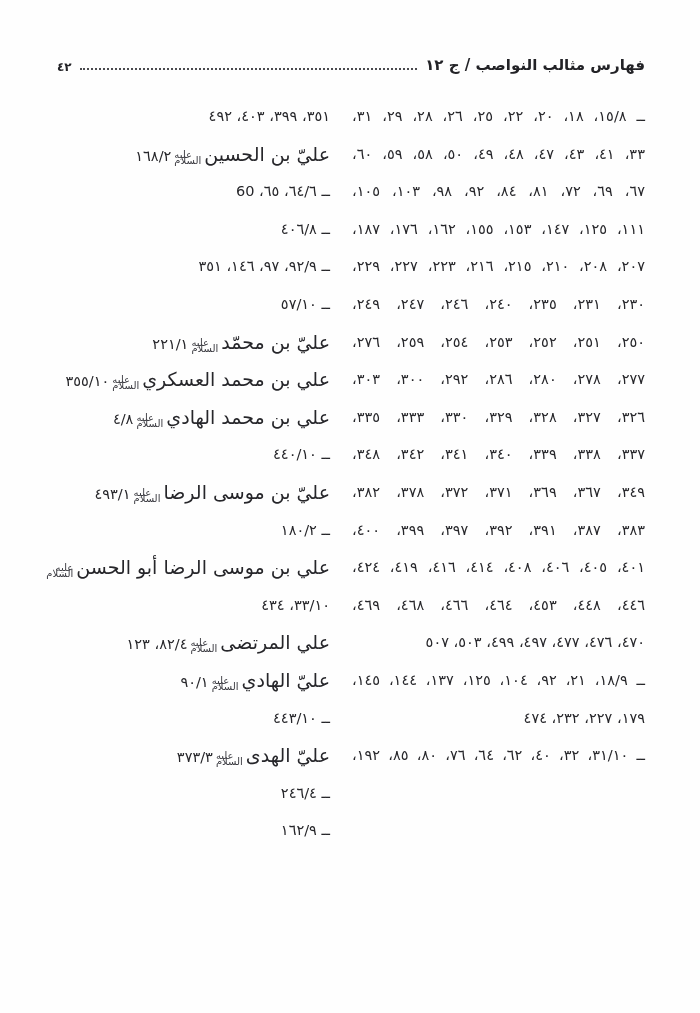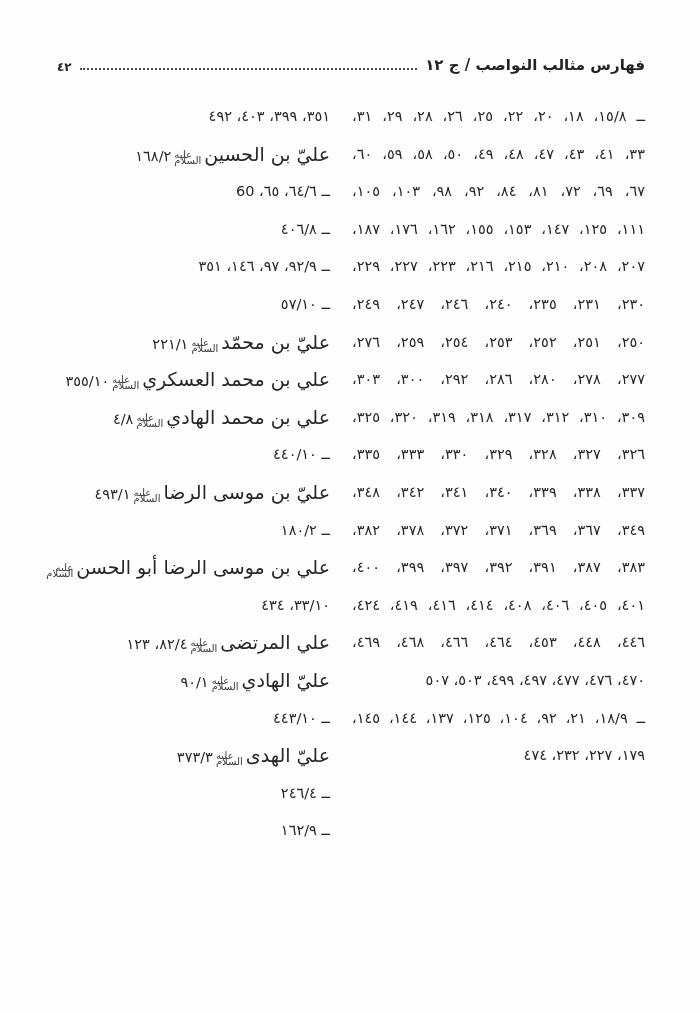--- a/index.html
+++ b/index.html
@@ -76,30 +76,30 @@
 
     <div class="col col-first">
       <div class="ln jfy">ــ ١٥/٨، ١٨، ٢٠، ٢٢، ٢٥، ٢٦، ٢٨، ٢٩، ٣١،</div>
       <div class="ln jfy">٣٣، ٤١، ٤٣، ٤٧، ٤٨، ٤٩، ٥٠، ٥٨، ٥٩، ٦٠،</div>
       <div class="ln jfy">٦٧، ٦٩، ٧٢، ٨١، ٨٤، ٩٢، ٩٨، ١٠٣، ١٠٥،</div>
       <div class="ln jfy">١١١، ١٢٥، ١٤٧، ١٥٣، ١٥٥، ١٦٢، ١٧٦، ١٨٧،</div>
       <div class="ln jfy">٢٠٧، ٢٠٨، ٢١٠، ٢١٥، ٢١٦، ٢٢٣، ٢٢٧، ٢٢٩،</div>
       <div class="ln jfy">٢٣٠، ٢٣١، ٢٣٥، ٢٤٠، ٢٤٦، ٢٤٧، ٢٤٩،</div>
       <div class="ln jfy">٢٥٠، ٢٥١، ٢٥٢، ٢٥٣، ٢٥٤، ٢٥٩، ٢٧٦،</div>
       <div class="ln jfy">٢٧٧، ٢٧٨، ٢٨٠، ٢٨٦، ٢٩٢، ٣٠٠، ٣٠٣،</div>
-      <div class="ln jfy">٣٠٩، ٣١٠، ٣١٢، ٣١٧، ٣١٨، ٣١٩، ٣٢٠، ٣٢٥،</div>
       <div class="ln jfy">٣٢٦، ٣٢٧، ٣٢٨، ٣٢٩، ٣٣٠، ٣٣٣، ٣٣٥،</div>
       <div class="ln jfy">٣٣٧، ٣٣٨، ٣٣٩، ٣٤٠، ٣٤١، ٣٤٢، ٣٤٨،</div>
       <div class="ln jfy">٣٤٩، ٣٦٧، ٣٦٩، ٣٧١، ٣٧٢، ٣٧٨، ٣٨٢،</div>
       <div class="ln jfy">٣٨٣، ٣٨٧، ٣٩١، ٣٩٢، ٣٩٧، ٣٩٩، ٤٠٠،</div>
       <div class="ln jfy">٤٠١، ٤٠٥، ٤٠٦، ٤٠٨، ٤١٤، ٤١٦، ٤١٩، ٤٢٤،</div>
       <div class="ln jfy">٤٤٦، ٤٤٨، ٤٥٣، ٤٦٤، ٤٦٦، ٤٦٨، ٤٦٩،</div>
       <div class="ln">٤٧٠، ٤٧٦، ٤٧٧، ٤٩٧، ٤٩٩، ٥٠٣، ٥٠٧</div>
       <div class="ln jfy">ــ ١٨/٩، ٢١، ٩٢، ١٠٤، ١٢٥، ١٣٧، ١٤٤، ١٤٥،</div>
       <div class="ln">١٧٩، ٢٢٧، ٢٣٢، ٤٧٤</div>
+      <div class="ln jfy">ــ ٣١/١٠، ٣٢، ٤٠، ٦٢، ٦٤، ٧٦، ٨٠، ٨٥، ١٩٢،</div>
     </div>
 
     <div class="gutter"></div>
 
     <div class="col col-second">
       <div class="ln">٣٥١، ٣٩٩، ٤٠٣، ٤٩٢</div>
 
       <div class="ln"><span class="name">عليّ بن الحسين</span><span class="hon"><span>عليه</span><span>السلام</span></span><span class="ref">١٦٨/٢</span></div>
 
       <div class="ln">ــ ٦٤/٦، ٦٥، 60</div>

